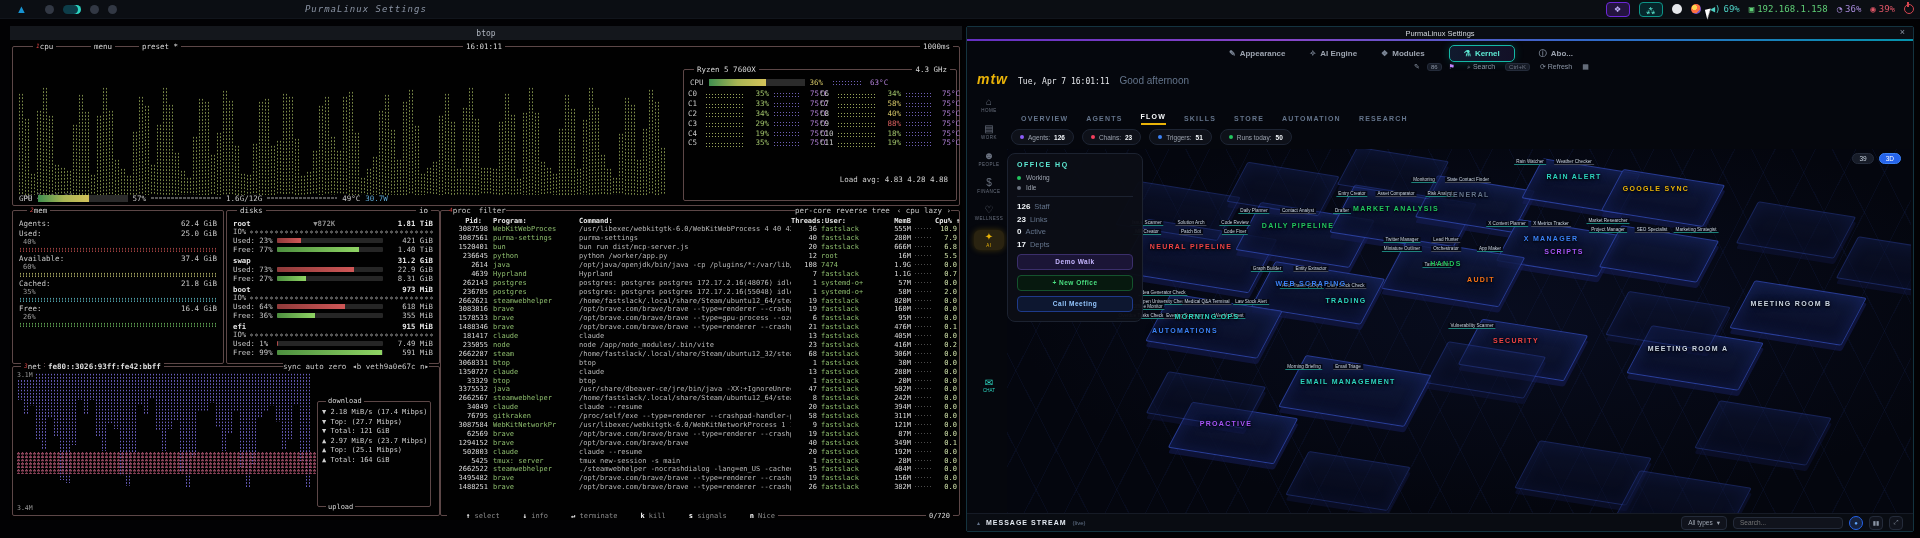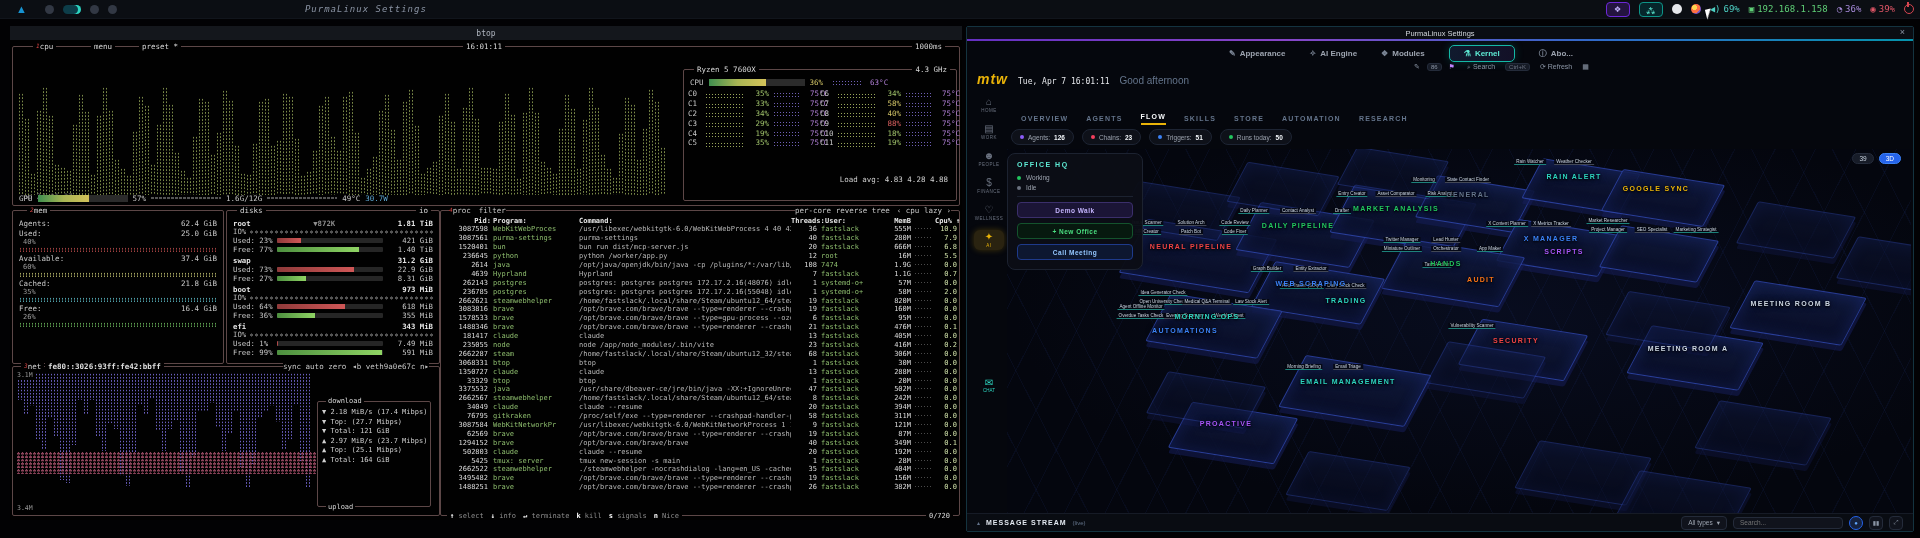--- a/index.html
+++ b/index.html
@@ -108,21 +108,21 @@
   .c-pid{text-align:right;padding-right:5px;color:#dcdcdc;}
   .c-prog{color:#8fbf6f;overflow:hidden;white-space:nowrap;}
   .c-cmd{color:#b9b9b9;overflow:hidden;white-space:nowrap;}
   .c-thr{text-align:right;padding-right:4px;color:#dcdcdc;}
   .c-user{color:#8fbf6f;overflow:hidden;white-space:nowrap;}
   .c-mem{text-align:right;color:#dcdcdc;}
   .c-dots{background-image:radial-gradient(circle at 1.5px 1.5px,#4a4a4a 35%,transparent 42%);background-size:3px 3px;height:4px;margin:0 3px;}
   .c-cpu{text-align:right;color:#cfe0a8;}
   #procFoot{position:absolute;bottom:-5px;left:6px;right:6px;display:flex;justify-content:space-between;background:transparent;font-size:7px;}
   #procKeys{display:flex;gap:7px;background:#010101;padding:0 3px;}
-  .pkey b{color:#fff;font-weight:bold;} .pkey{color:#8d8d8d;}
+  .pkey b{color:#fff;font-weight:bold;} .pkey{color:#8d8d8d;margin-left:16px;}
   #procCount{background:#010101;padding:0 3px;color:#d8d8d8;}
 
   
   #settings{position:absolute;left:966px;top:26px;width:948px;height:506px;background:#05070d;
             border:1px solid #14333f;border-radius:2px;box-sizing:border-box;color:#cbd5e1;}
   #st-titlebar{height:12px;display:flex;align-items:center;justify-content:center;background:#0a0d13;
                font-size:7.5px;color:#d1d5db;position:relative;}
   #st-close{position:absolute;right:8px;top:0;color:#8b95a5;font-size:9px;cursor:default;}
   #st-topline{height:2px;background:linear-gradient(90deg,#7c3aed,#a855f7,#3b82f6,#06b6d4);opacity:.8;}
   #navTabs{position:absolute;left:262px;top:16px;display:flex;gap:24px;align-items:center;height:20px;}
@@ -242,21 +242,21 @@
 <div id="btop">
   <div class="titlebar">
       <span>btop</span>
     </div>
 
   <div class="bx" id="cpuBox">
     <span class="bx-label" style="left:20px"><i class="sup-red">1</i><span>cpu</span></span>
     <span class="bx-label" style="left:78px"><span>menu</span></span>
     <span class="bx-label" style="left:126px"><span>preset *</span></span>
     <span class="bx-label" style="left:450px">16:01:11</span>
-    <span class="bx-label" style="left:auto;right:14px">1000ms</span>
+    <span class="bx-label" style="left:auto;right:6px">1000ms</span>
     <div id="cpuGraph">
         <span class="gcol" style="height: 73%;"></span>
         <span class="gcol" style="height: 55%;"></span>
         <span class="gcol" style="height: 16%;"></span>
         <span class="gcol" style="height: 61%;"></span>
         <span class="gcol" style="height: 77%;"></span>
         <span class="gcol" style="height: 57%;"></span>
         <span class="gcol" style="height: 22%;"></span>
         <span class="gcol" style="height: 20%;"></span>
         <span class="gcol" style="height: 18%;"></span>
@@ -578,21 +578,21 @@
         <div class="dmeter">
           <span>Free:  36%</span>
           <span class="dbar fill-free">
             <i style="width: 36%;"></i>
           </span>
           <span class="dval">355 MiB</span>
         </div>
         <div class="drow-name">
           <span>efi</span>
           <span class="drate"></span>
-          <span>343 MiB</span>
+          <span>915 MiB</span>
         </div>
         <div class="d-io">
           <span>IO%</span>
           <span class="dotline"></span>
         </div>
         <div class="dmeter">
           <span>Used:   1%</span>
           <span class="dbar fill-used">
             <i style="width: 1%;"></i>
           </span>
@@ -611,21 +611,21 @@
   <div class="bx" id="procBox">
     <div id="procLabels">
       <span><i class="sup-red">4</i><span>proc</span></span>
       <span style="color:#c8c8c8"><span>filter</span></span>
     </div>
     <div id="procSort">
       <span id="sortChips"><span class="chip-dim">per-core </span><span class="chip-dim">reverse </span><span class="chip-dim">tree </span></span>
       <span>‹ cpu lazy ›</span>
     </div>
     <div id="procHead">
-      <span style="text-align:right;padding-right:2px">Pid:</span>
+      <span style="text-align:right;padding-right:11px">Pid:</span>
       <span>Program:</span>
       <span>Command:</span>
       <span style="text-align:right">Threads:</span>
       <span style="padding-left:4px">User:</span>
       <span style="text-align:right">MemB</span>
       <span></span>
       <span style="text-align:right;white-space:nowrap">Cpu% ↑</span>
     </div>
     <div id="procRows">
         <div class="prow">
@@ -1208,20 +1208,26 @@
         <div class="rshape" style="left: 290px; top: 310px; width: 100px; height: 42px; opacity: 0.55;"></div>
         <div class="rshape" style="left: 150px; top: 230px; width: 96px; height: 40px; opacity: 0.55;"></div>
       </div>
     <div id="office">
       <h3>OFFICE HQ</h3>
       <div id="officeLegend">
           <div class="legend-row"><span class="pdot" style="background: rgb(34, 197, 94);"></span>Working</div>
           <div class="legend-row"><span class="pdot" style="background: rgb(107, 114, 128);"></span>Idle</div>
         </div>
       <hr>
+      <div id="officeStats">
+          <div class="ostat"><b>126</b>Staff</div>
+          <div class="ostat"><b>23</b>Links</div>
+          <div class="ostat"><b>0</b>Active</div>
+          <div class="ostat"><b>17</b>Depts</div>
+        </div>
       <div id="officeBtns">
           <div class="obtn walk">Demo Walk</div>
           <div class="obtn office">+ New Office</div>
           <div class="obtn meet">Call Meeting</div>
         </div>
     </div>
   </div>
 
   <div id="stream">
     <div id="stream-left">

